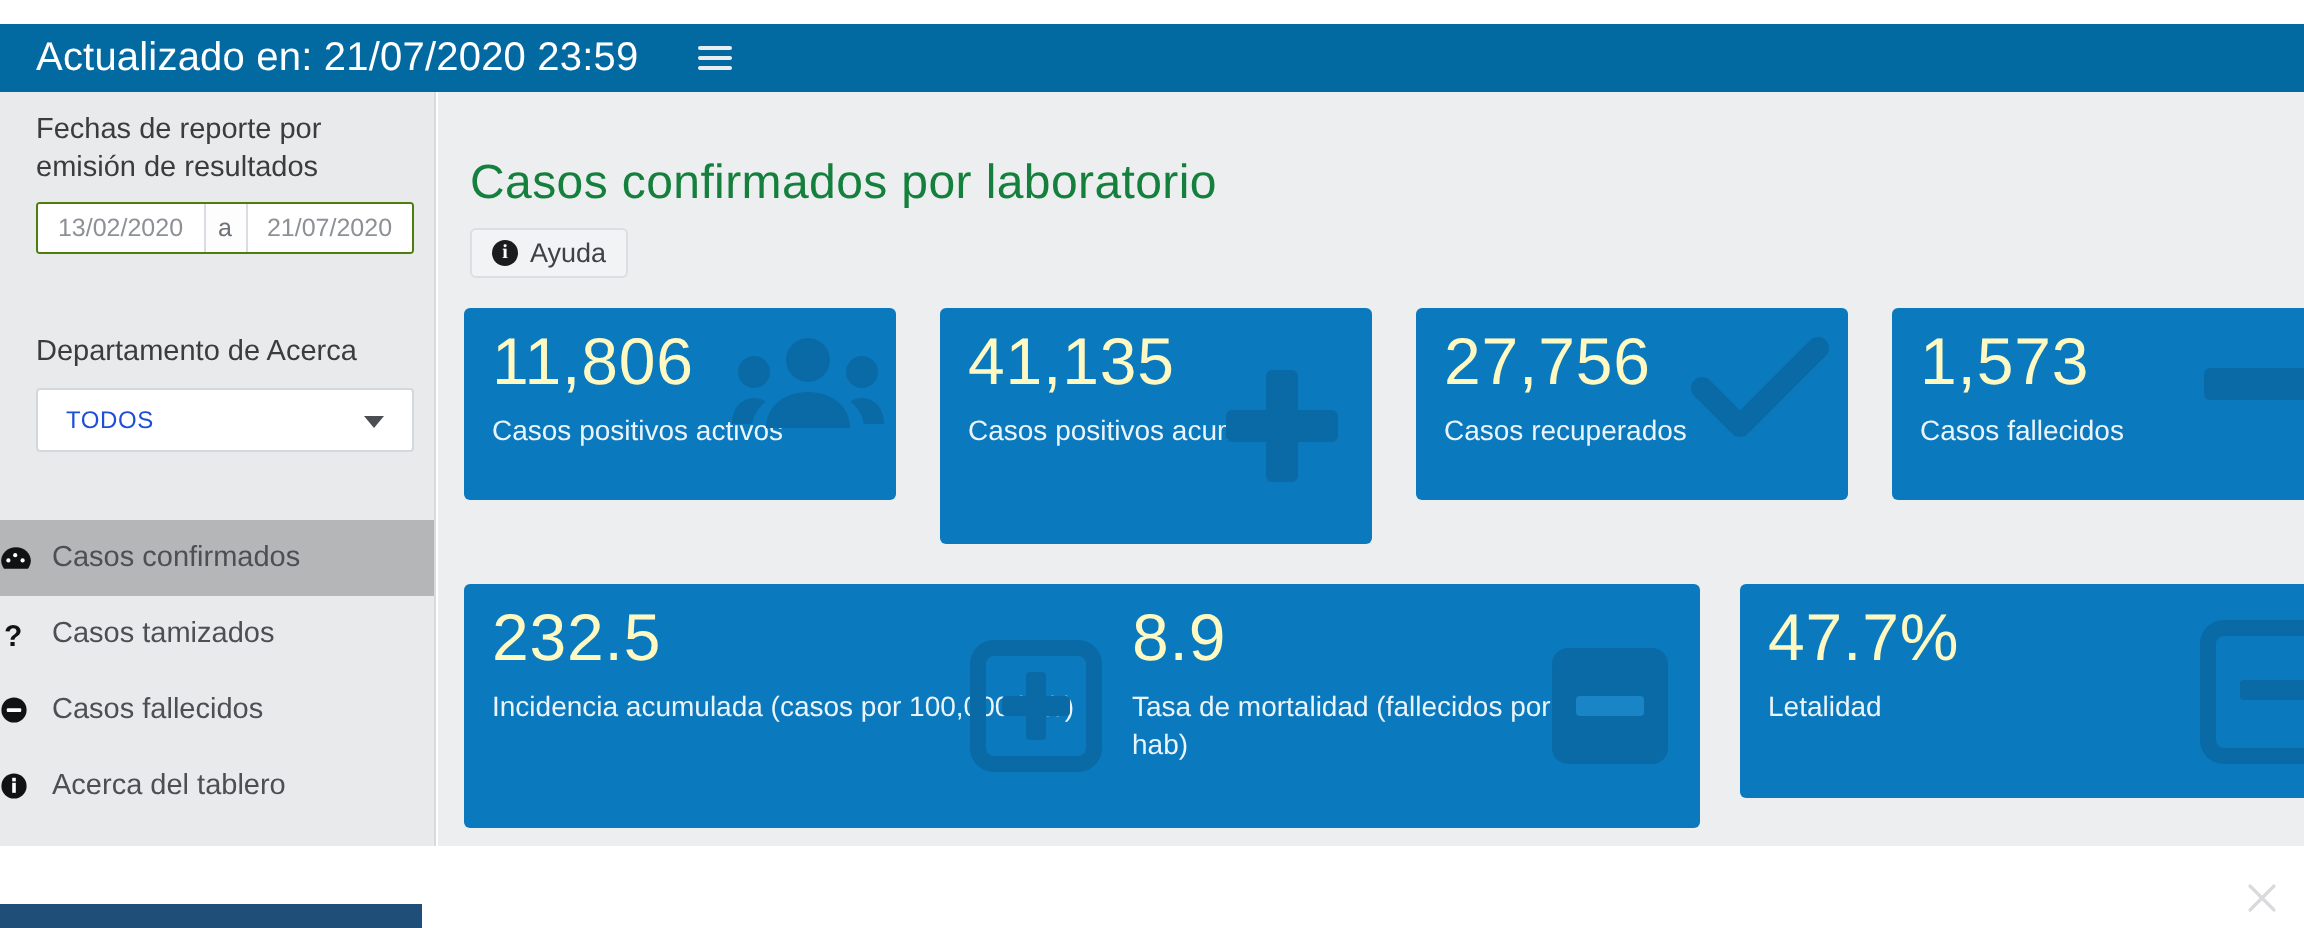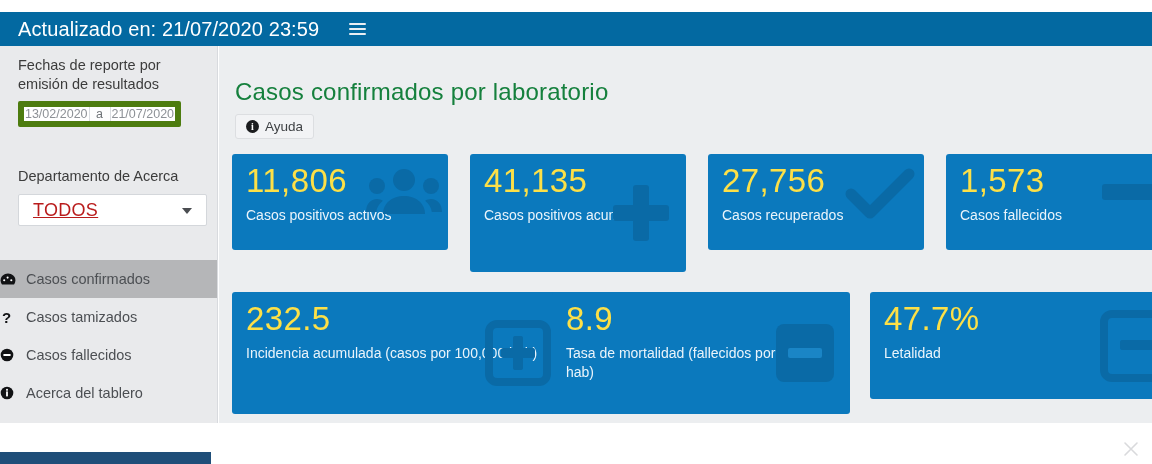--- a/index.html
+++ b/index.html
@@ -67,23 +67,23 @@
     font-size: 14.5px;
     color: #3c3c3c;
     line-height: 19px;
     padding: 0 14px 0 14px;
     margin-left: 4px;
   }
   .daterange {
     display: flex;
     align-items: stretch;
     margin: 7px 0 0 18px;
-    width: 163px;
+    width: 189px;
     height: 26px;
-    border: 6px solid #4d7c0f;
+    border: 1px solid #4d7c0f;
     border-radius: 2px;
     background: #ffffff;
     overflow: hidden;
   }
   .daterange .dt {
     flex: 1 1 auto;
     font-size: 12.5px;
     color: #8d9196;
     display: flex;
     align-items: center;
@@ -109,25 +109,24 @@
     width: 189px;
     height: 32px;
     background: #ffffff;
     border: 1px solid #d4d7db;
     border-radius: 2px;
     display: flex;
     align-items: center;
     cursor: pointer;
   }
   .select-wrap .sel-val {
-    font-size: 18px;
-    color: #b91c1c;
+    font-size: 12px;
+    color: #1d4ed8;
     margin-left: 14px;
     letter-spacing: 0.3px;
-    text-decoration: underline;
   }
   .caret {
     position: absolute;
     right: 14px; top: 50%;
     margin-top: -2px;
     width: 0; height: 0;
     border-left: 5px solid transparent;
     border-right: 5px solid transparent;
     border-top: 6px solid #4a4d51;
   }
@@ -200,21 +199,21 @@
   
   .card {
     position: absolute;
     background: #0b79bd;
     border-radius: 3px;
     overflow: hidden;
   }
   .card .value {
     position: absolute;
     left: 14px; top: 8px;
-    color: #fde047;
+    color: #fef9c3;
     font-size: 33px;
     font-weight: 400;
     letter-spacing: 0.4px;
     line-height: 38px;
     white-space: nowrap;
     text-align: right;
   }
   .card .label {
     position: absolute;
     left: 14px; top: 52px;

